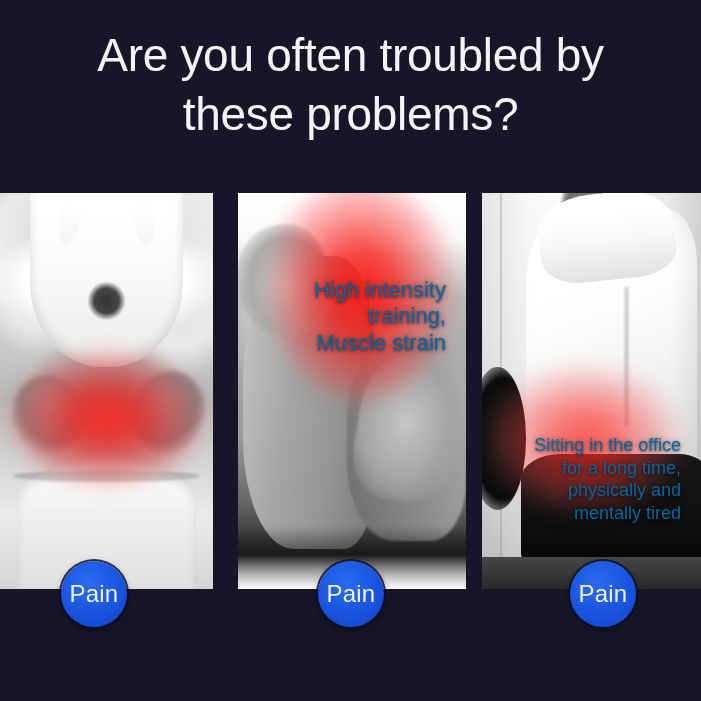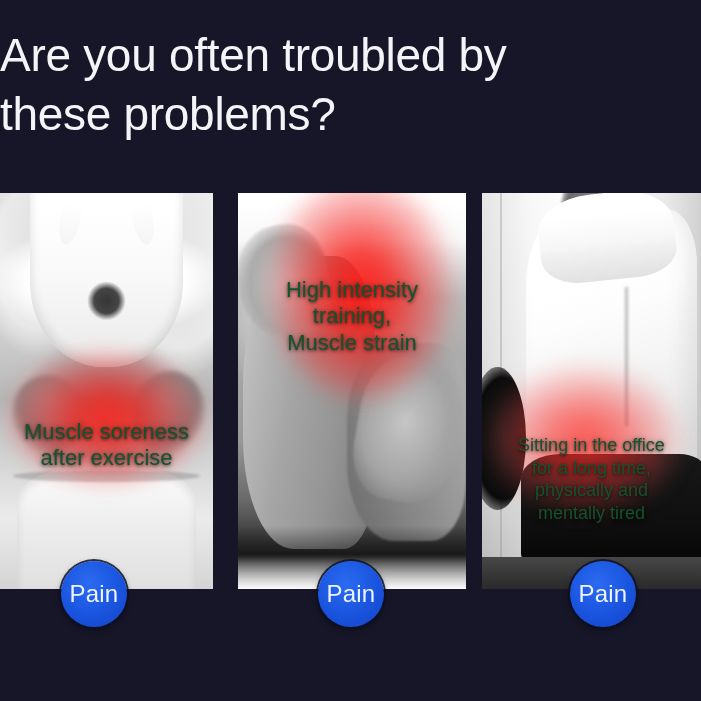--- a/index.html
+++ b/index.html
@@ -16,21 +16,21 @@
     font-family: "Liberation Sans", sans-serif;
     -webkit-font-smoothing: antialiased;
   }
 
   
   .headline {
     position: absolute;
     left: 0;
     top: 26px;
     width: 701px;
-    text-align: left;
+    text-align: center;
     color: #f4f4f8;
     font-size: 46px;
     line-height: 1.28;
     font-weight: 400;
     letter-spacing: -0.3px;
     white-space: pre-line;
     user-select: none;
   }
 
   
@@ -237,22 +237,22 @@
         rgba(244,70,70,0.34) 52%,
         rgba(240,110,110,0.14) 72%,
         rgba(255,160,160,0.0) 90%);
     filter: blur(11px);
   }
 
   
   .caption {
     position: absolute;
     width: 100%;
-    text-align: center;
-    color: #14532d;
+    text-align: right;
+    color: #0369a1;
     font-weight: 400;
     white-space: pre-line;
     text-shadow: 0 1px 3px rgba(0,0,0,0.55), 0 0 6px rgba(0,0,0,0.35);
     user-select: none;
     box-sizing: border-box;
     padding: 0 20px;
   }
   .caption.c1 { top: 226px; font-size: 22px; line-height: 1.20; }
   .caption.c2 { top: 84px;  font-size: 22px; line-height: 1.20; }
   .caption.c3 { top: 202px; font-size: 18px; line-height: 1.26; margin-top: 39px; }
@@ -294,22 +294,20 @@
         <div class="bra">
           <div class="bra-strap-l"></div>
           <div class="bra-strap-r"></div>
         </div>
         <div class="leggings"></div>
         <div class="waistband"></div>
         <div class="hand hand-l"></div>
         <div class="hand hand-r"></div>
       </div>
       <div class="glow g1"></div>
-      <div class="caption c1">Muscle soreness
-after exercise</div>
     </div>
 
     <div class="panel p2">
       <div class="photo knee">
         <div class="thigh"></div>
         <div class="calf"></div>
         <div class="hand-top"></div>
         <div class="hand-bottom"></div>
         <div class="shadow-floor"></div>
       </div>

